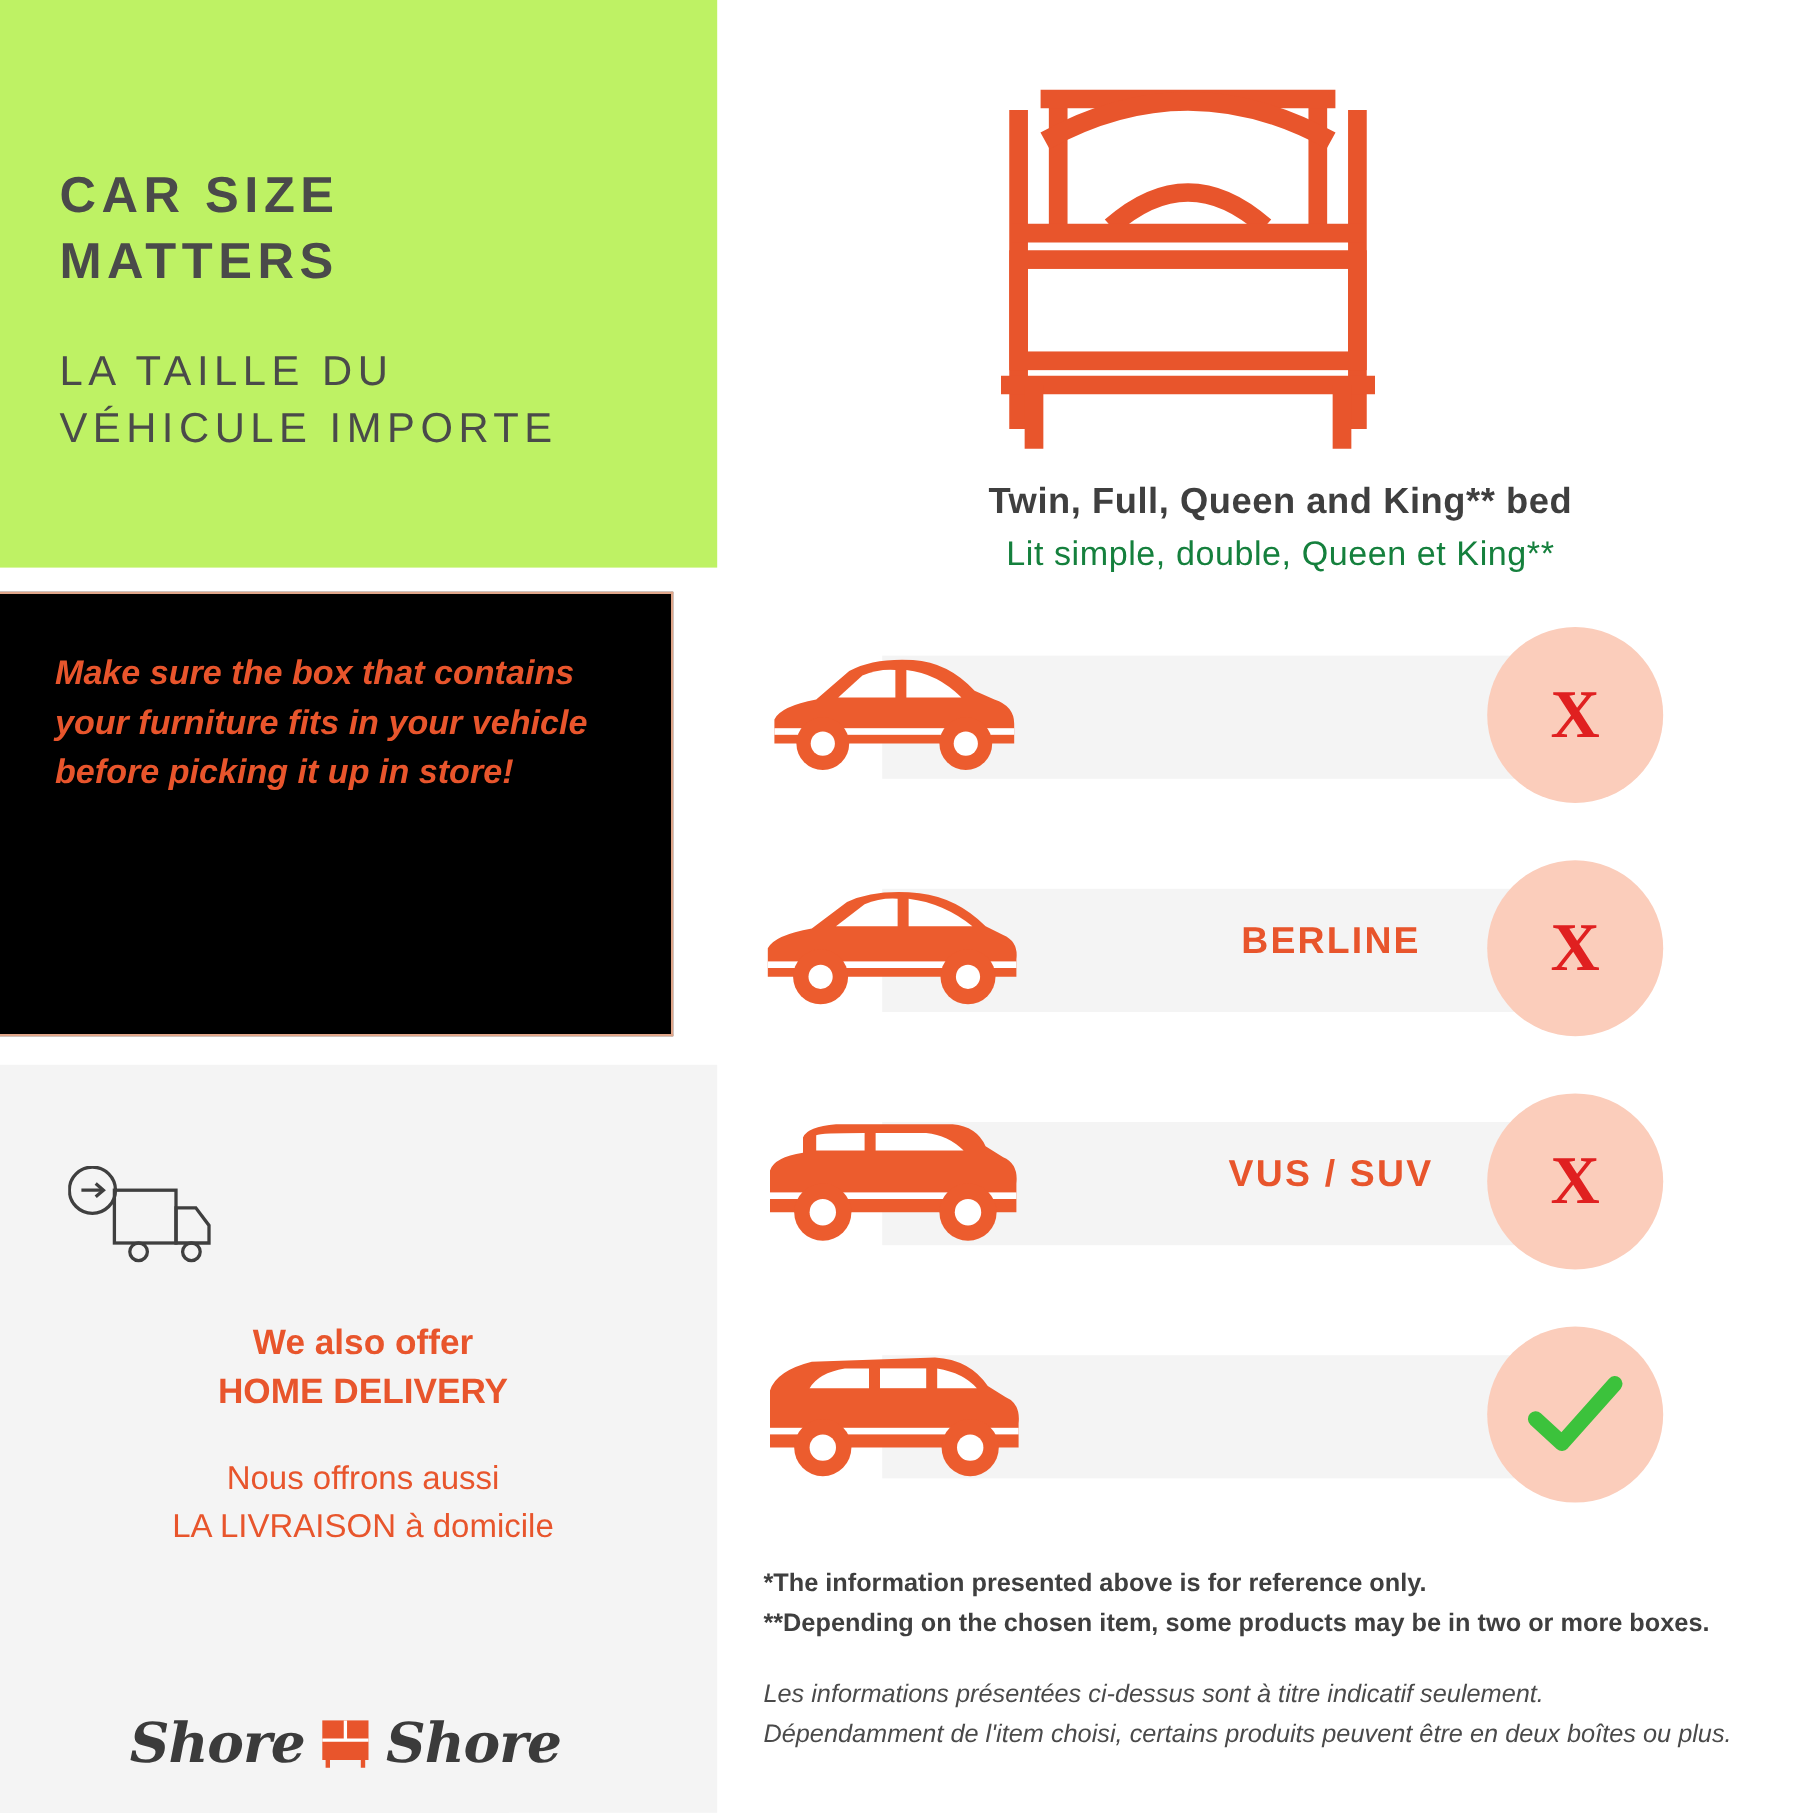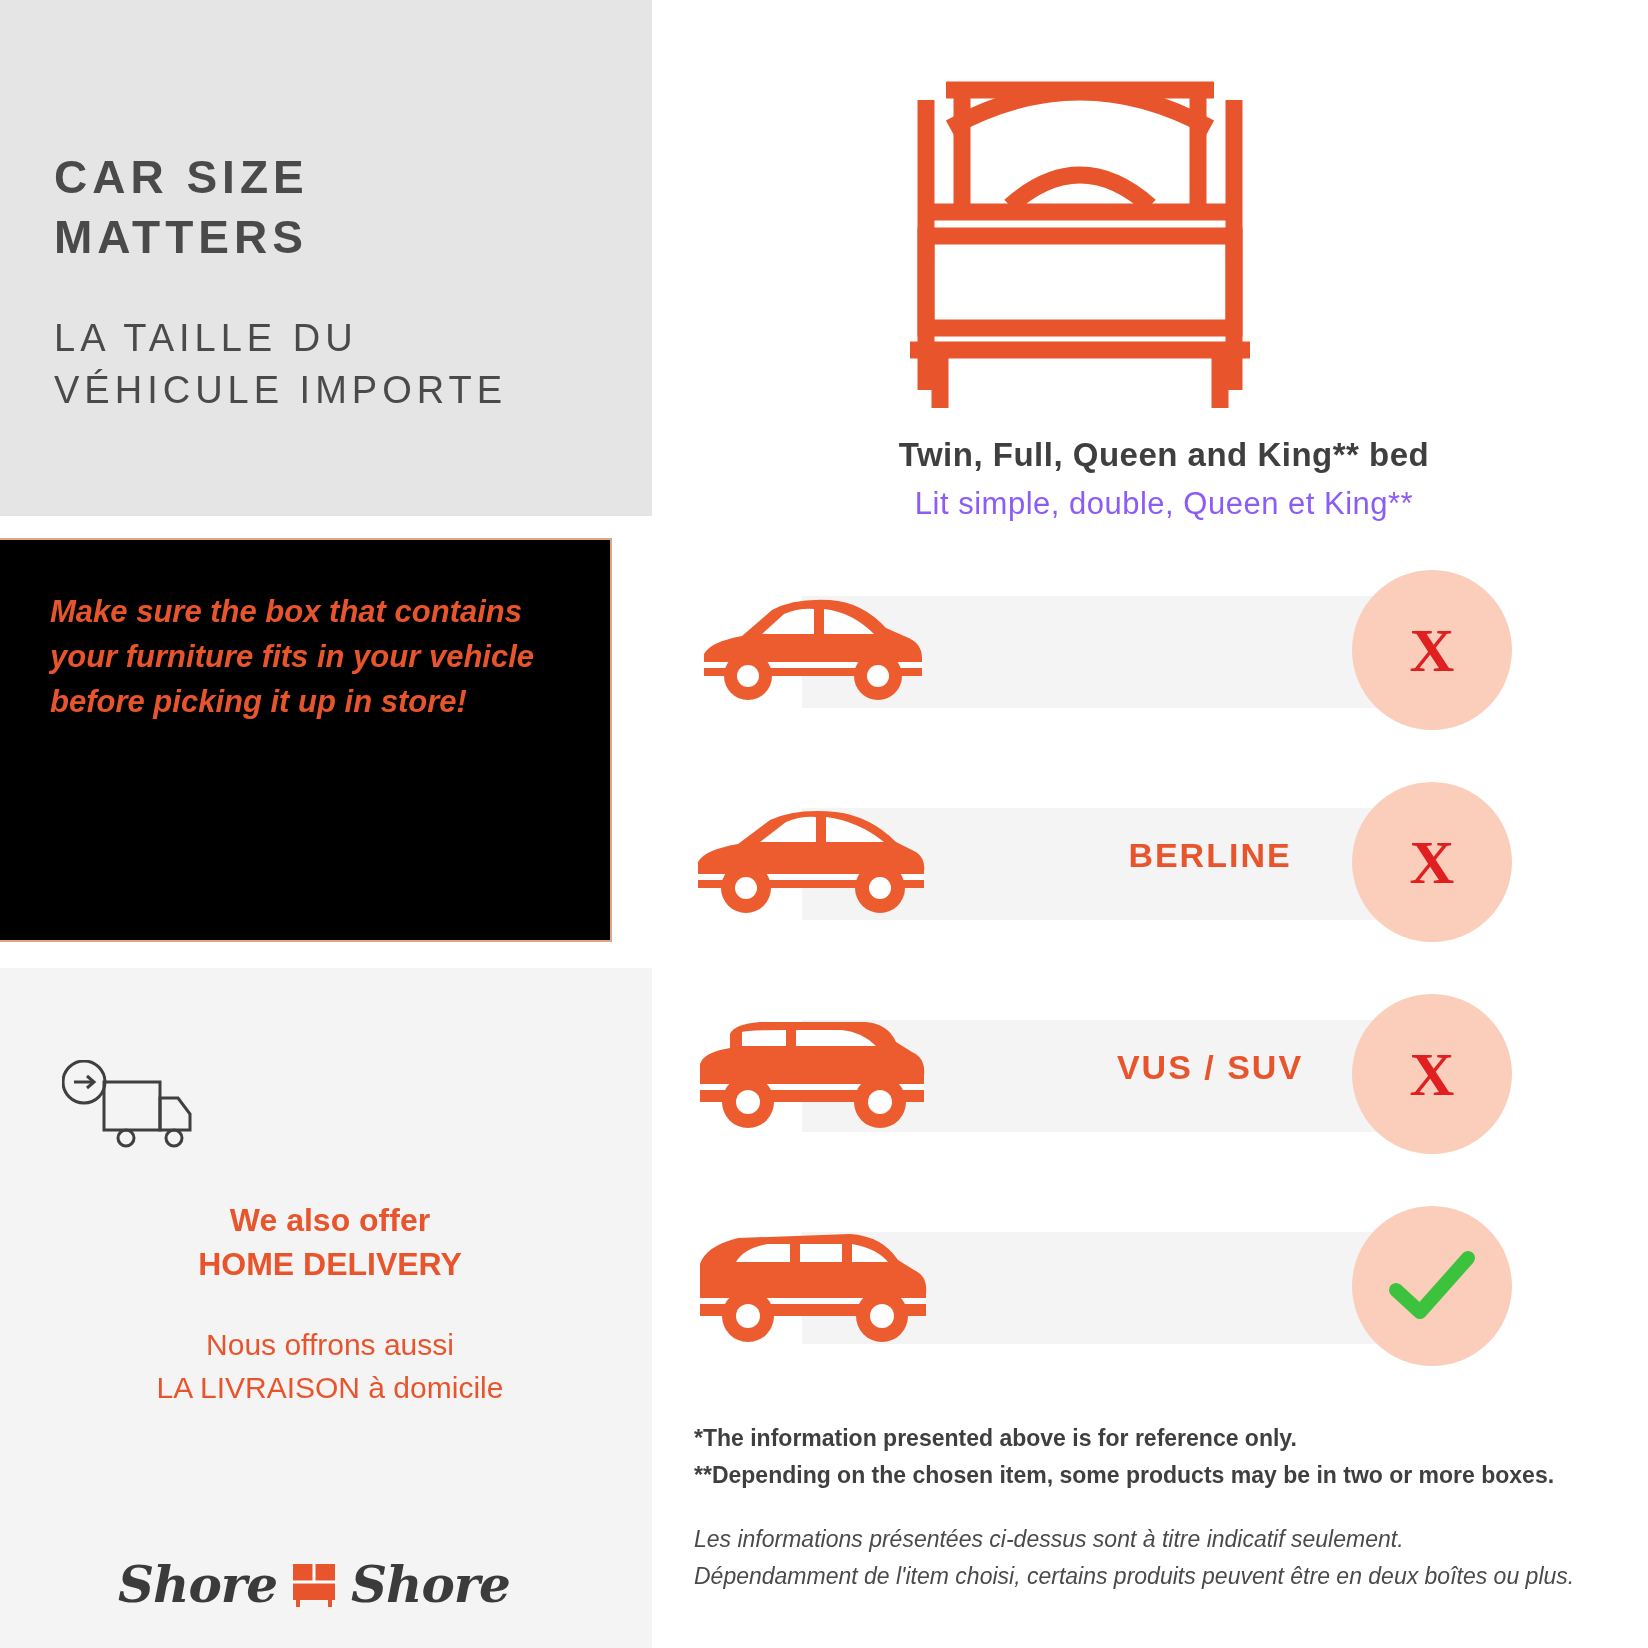--- a/index.html
+++ b/index.html
@@ -27,21 +27,21 @@
     width: 652px;
     height: 1648px;
   }
 
   .panel-title {
     position: absolute;
     left: 0;
     top: 0;
     width: 652px;
     height: 516px;
-    background: #e5e5e5;
+    background: #bef264;
     box-sizing: border-box;
     padding: 148px 54px 0 54px;
   }
   .title-en {
     font-size: 46px;
     font-weight: bold;
     letter-spacing: 5px;
     color: #4a4a4a;
     line-height: 1.30;
     margin: 0;
@@ -161,21 +161,21 @@
     font-size: 33px;
     font-weight: bold;
     color: #3f3f3f;
     letter-spacing: 0.5px;
     text-align: center;
   }
   .bed-caption-fr {
     margin-top: 12px;
     font-size: 31px;
     font-weight: 300;
-    color: #8b5cf6;
+    color: #15803d;
     letter-spacing: 0.5px;
   }
 
   .rows {
     position: absolute;
     left: 0;
     top: 570px;
     width: 968px;
   }
   .veh-row {

